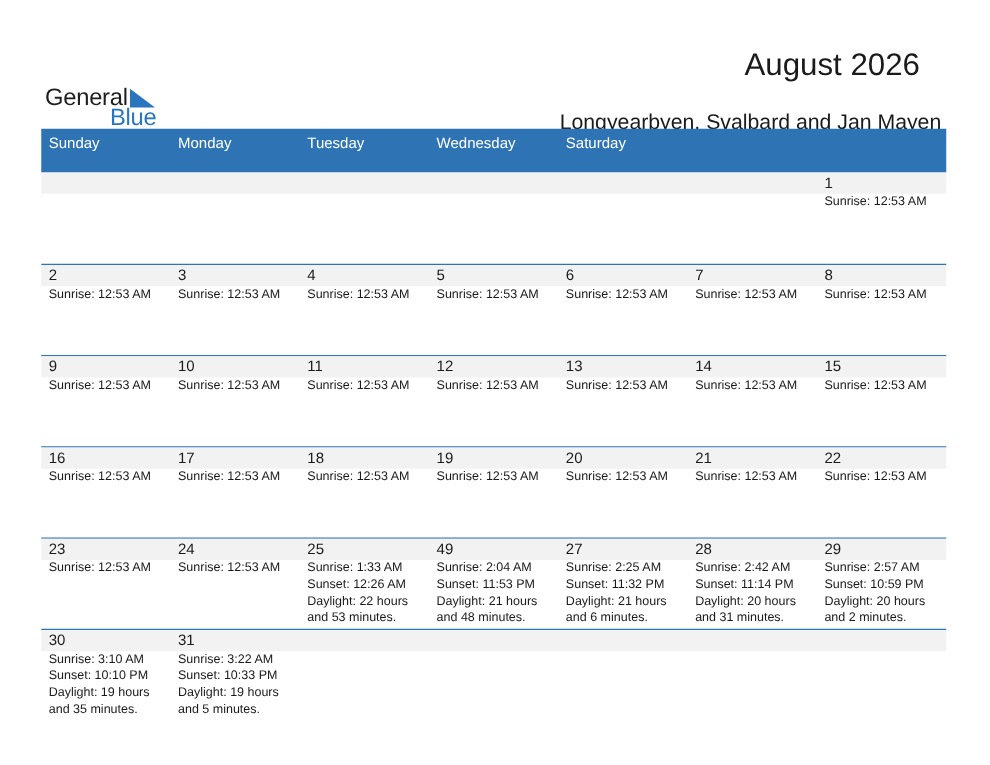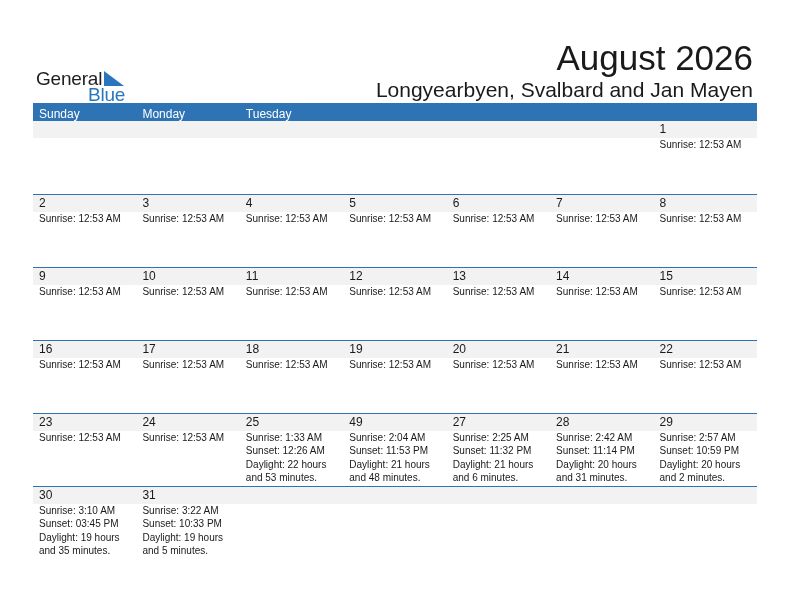--- a/index.html
+++ b/index.html
@@ -6,25 +6,25 @@
   body {
     width: 792px; height: 612px; background: #ffffff; position: relative; overflow: hidden;
     font-family: "Liberation Sans", sans-serif; color: #222;
   }
   .logo { position: absolute; left: 36px; top: 68px; width: 100px; height: 40px; }
   .logo .general { position: absolute; left: 0; top: 0; font-size: 19px; color: #1e1e1e; letter-spacing: -0.2px; }
   .logo .blue { position: absolute; left: 52px; top: 16px; font-size: 19px; color: #2a76be; letter-spacing: -0.2px; }
   .logo .tri { position: absolute; left: 68px; top: 3px; width: 0; height: 0;
     border-left: 0 solid transparent; border-bottom: 15px solid #2a76be; border-right: 20px solid transparent; }
 
-  .title { position: absolute; right: 39px; top: 38px; font-size: 35px; color: #1a1a1a; text-align: left; }
-  .subtitle { position: absolute; right: 39px; top: 78px; font-size: 21px; color: #1a1a1a; text-align: center; }
+  .title { position: absolute; right: 56px; top: 38px; font-size: 25px; color: #1a1a1a; text-align: left; }
+  .subtitle { position: absolute; right: 39px; top: 88px; font-size: 17px; color: #1a1a1a; text-align: center; }
 
   .cal { position: absolute; left: 33px; top: 103px; width: 724px; }
-  .hdr { display: flex; height: 18px; background: #2e74b5; }
+  .hdr { display: flex; height: 35px; background: #2e74b5; }
   .hdr .hc { width: 103.43px; color: #ffffff; font-size: 12px; line-height: 22px; padding-left: 6px; box-sizing: border-box; }
 
   .week { position: relative; height: 73px; border-top: 1px solid #2e74b5; box-sizing: border-box; }
   .week.first { border-top: none; height: 73px; }
   .week .strip { position: absolute; left: 0; top: 0; width: 724px; height: 17px; background: #f2f2f2; }
   .week .cells { position: absolute; left: 0; top: 0; display: flex; width: 724px; }
   .cell { width: 103.43px; box-sizing: border-box; padding-left: 6px; }
   .cell .num { font-size: 12px; line-height: 16px; height: 17px; color: #1a1a1a; }
   .cell .info { font-size: 10px; line-height: 13.3px; color: #1a1a1a; white-space: nowrap; }
 </style>
@@ -38,20 +38,22 @@
 </div>
 
 <div class="title">August 2026</div>
 <div class="subtitle">Longyearbyen, Svalbard and Jan Mayen</div>
 
 <div class="cal">
   <div class="hdr">
     <div class="hc">Sunday</div>
     <div class="hc">Monday</div>
     <div class="hc">Tuesday</div>
+    <div class="hc">Wednesday</div>
+    <div class="hc">Saturday</div>
   </div>
   <div id="weeks">
       <div class="week first">
         <div class="strip"></div>
         <div class="cells">
           <div class="cell">
             <div class="num"></div>
           </div>
           <div class="cell">
             <div class="num"></div>
@@ -220,21 +222,21 @@
             <div class="info">and 2 minutes.</div>
           </div>
         </div>
       </div>
       <div class="week">
         <div class="strip"></div>
         <div class="cells">
           <div class="cell">
             <div class="num">30</div>
             <div class="info">Sunrise: 3:10 AM</div>
-            <div class="info">Sunset: 03:45 PM</div>
+            <div class="info">Sunset: 10:10 PM</div>
             <div class="info">Daylight: 19 hours</div>
             <div class="info">and 35 minutes.</div>
           </div>
           <div class="cell">
             <div class="num">31</div>
             <div class="info">Sunrise: 3:22 AM</div>
             <div class="info">Sunset: 10:33 PM</div>
             <div class="info">Daylight: 19 hours</div>
             <div class="info">and 5 minutes.</div>
           </div>

